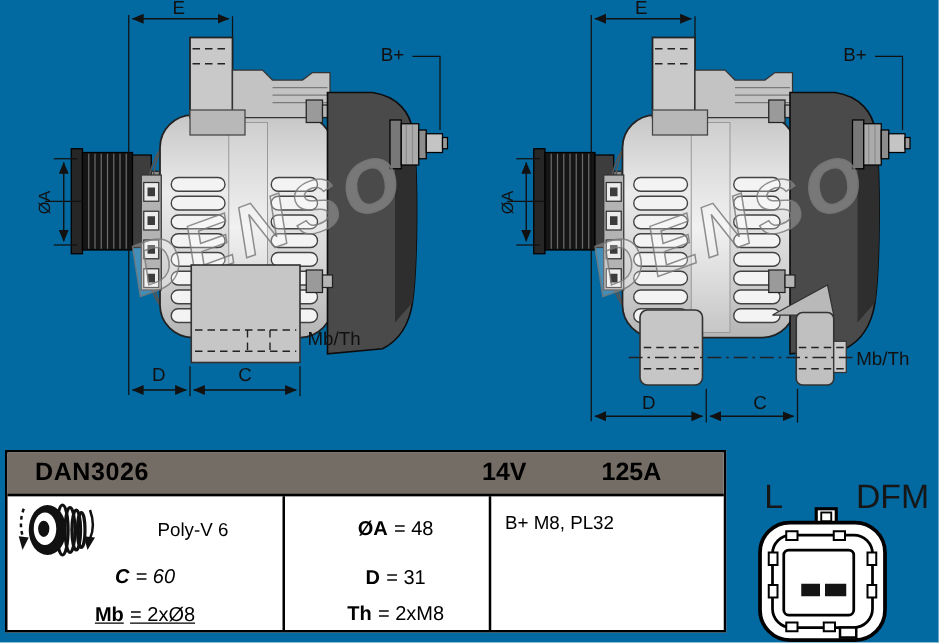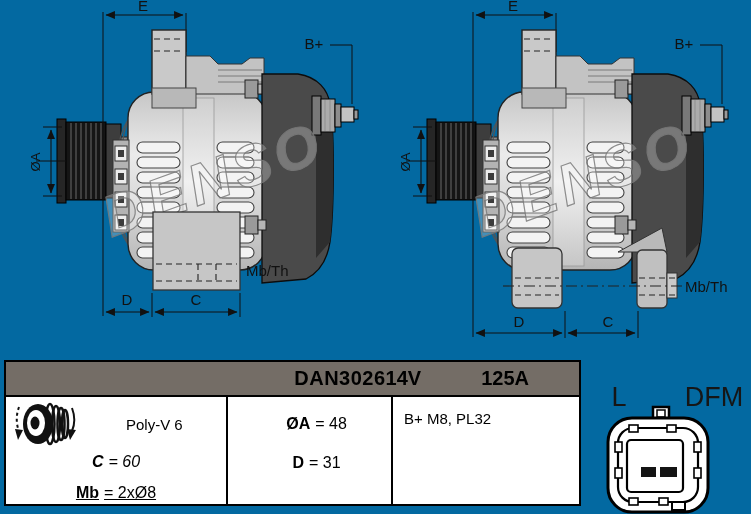--- a/index.html
+++ b/index.html
@@ -15,21 +15,21 @@
   .dash{stroke:#222;stroke-width:1.1;stroke-dasharray:6,4;}
   .dashdot{stroke:#222;stroke-width:1.1;stroke-dasharray:11,4,2,4;}
   .rib{fill:none;stroke:#555;stroke-width:1.3;}
   .slot{fill:#f3f3f3;stroke:#424242;stroke-width:1.1;}
   .drawings{position:absolute;left:0;top:0;}
   
   .spec-table{position:absolute;left:4px;top:360px;width:577px;height:146px;
               border:2px solid #000;box-sizing:border-box;display:flex;flex-direction:column;background:#fff;}
   .thead{height:33px;background:#746d66;border-bottom:2px solid #000;display:flex;
          align-items:center;font-weight:bold;font-size:20px;}
-  .part{flex:1;padding-left:12px;letter-spacing:.5px;text-align:right;}
+  .part{flex:1;padding-left:22px;letter-spacing:.5px;}
   .volt{margin-right:60px;}
   .amp{margin-right:50px;}
   .tbody{flex:1;display:flex;font-size:16px;}
   .c1{width:222px;border-right:2px solid #000;box-sizing:border-box;padding:2px 6px 0 6px;}
   .c2{width:165px;border-right:2px solid #000;box-sizing:border-box;padding:17px 0 0 14px;}
   .c3{flex:1;padding:13px 0 0 11px;font-size:15px;}
   .pulley-row{display:flex;align-items:center;height:50px;gap:40px;}
   .pulley-row .ptype{margin-left:8px;font-size:15px;}
   .spec-line{line-height:19px;text-align:center;}
   .spec-line .val{margin-left:5px;font-weight:normal;}
@@ -243,20 +243,21 @@
             <polygon points="55,29 64,30 58,40" fill="#111"></polygon>
           </svg>
           <span class="ptype">Poly-V 6</span>
         </div>
         <div class="spec-line r2"><b>C</b><span class="val">= 60</span></div>
         <div class="spec-line r3"><b>Mb</b><span class="val">= 2xØ8</span></div>
       </div>
       <div class="c2">
         <div class="spec-line"><b>ØA</b><span class="val">= 48</span></div>
         <div class="spec-line r2"><b>D</b><span class="val">= 31</span></div>
+        <div class="spec-line r3"><b>Th</b><span class="val">= 2xM8</span></div>
       </div>
       <div class="c3">
         <span>B+ M8, PL32</span>
       </div>
     </div>
   </div>
 
   <svg class="connector" width="162" height="146" viewBox="0 0 162 146">
     <text class="conn-lbl" x="30" y="38" text-anchor="middle">L</text>
     <text class="conn-lbl" x="125" y="38" text-anchor="middle">DFM</text>

